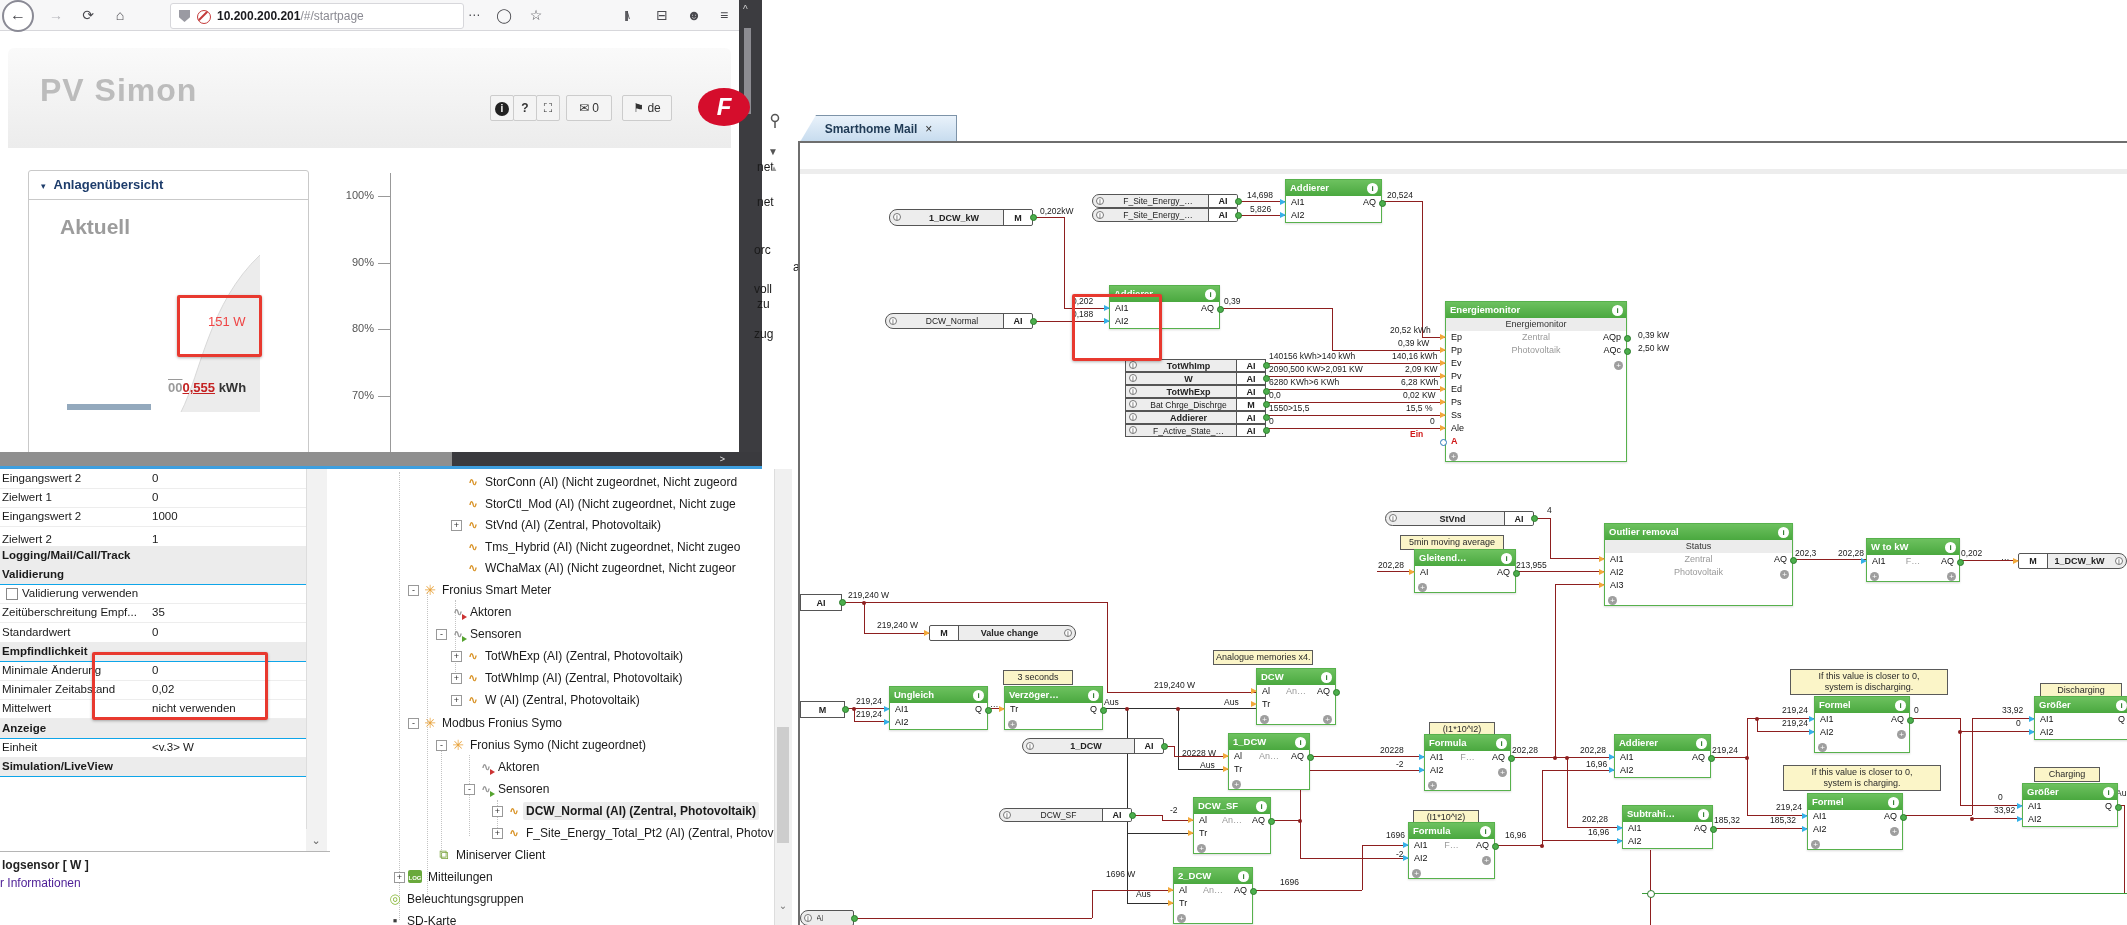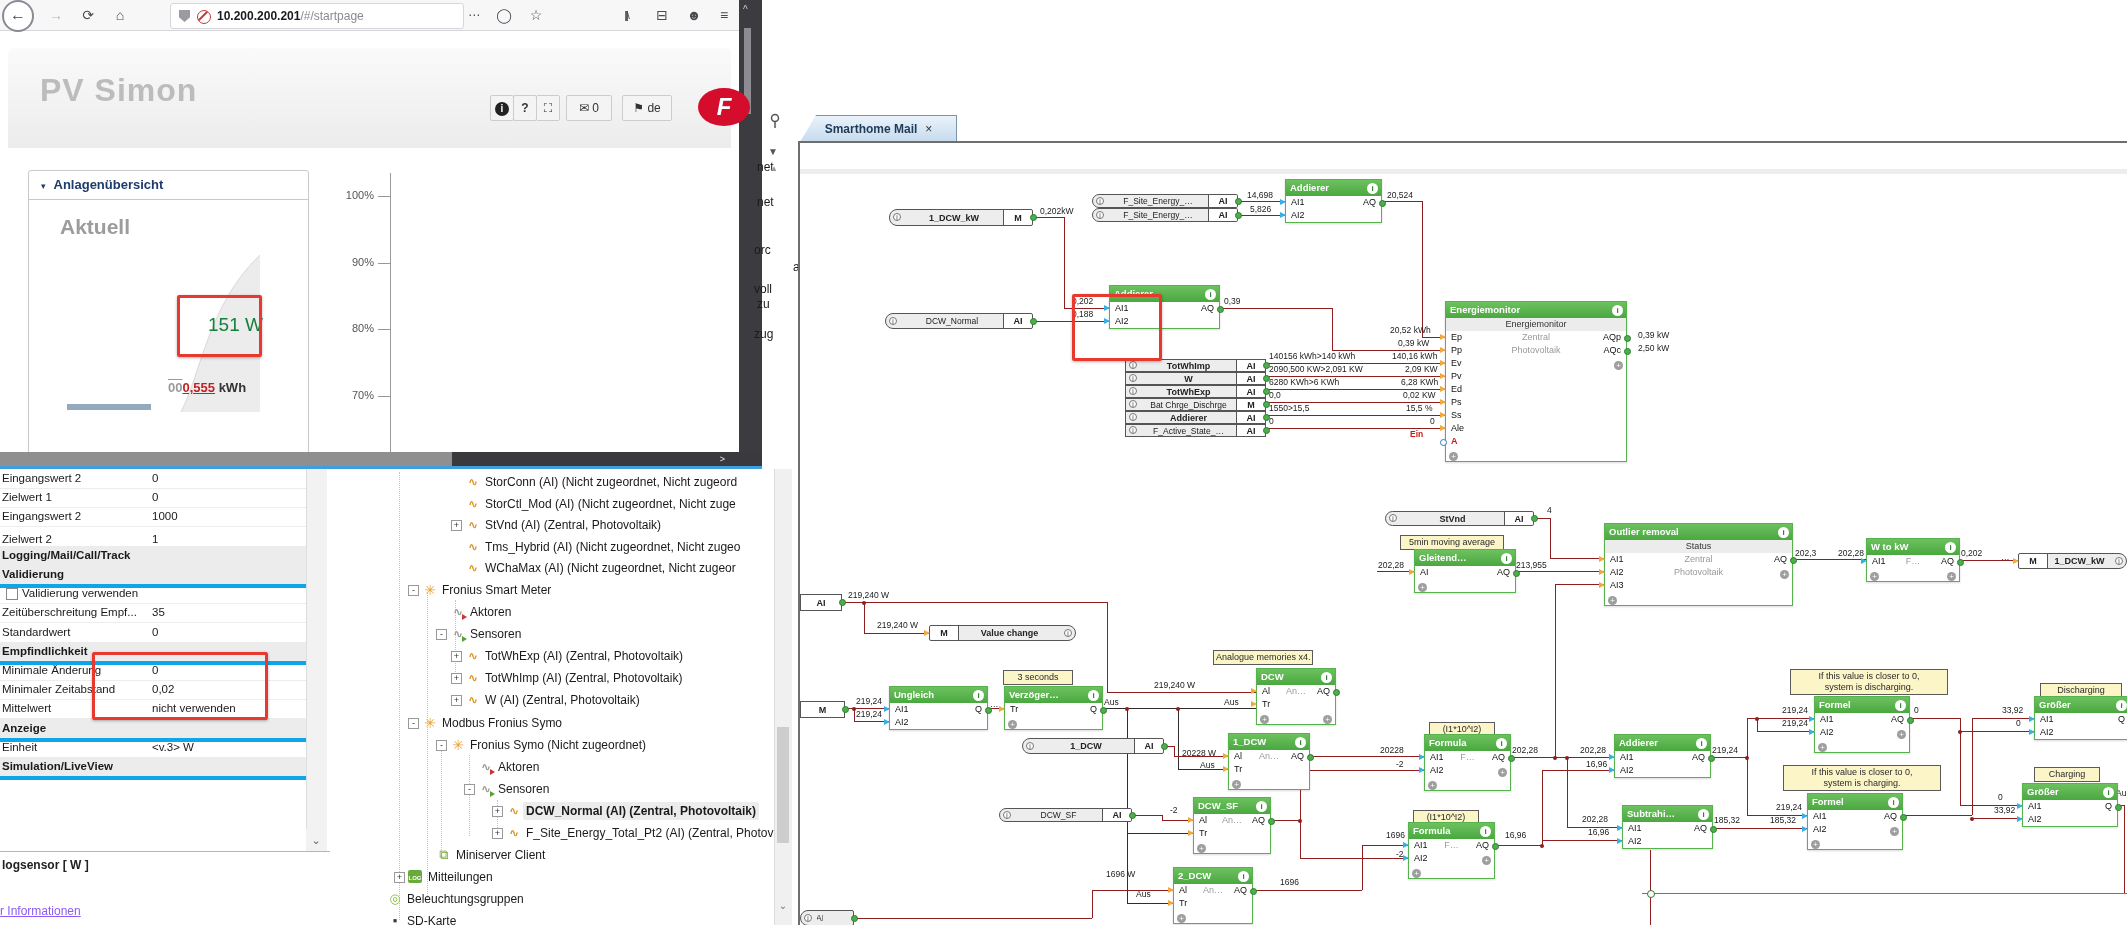--- a/index.html
+++ b/index.html
@@ -32,42 +32,42 @@
   .infodot{display:inline-block;width:14px;height:14px;border-radius:50%;background:#222;color:#fff;font-size:10px;line-height:14px;font-weight:bold;vertical-align:middle}
   #plogo{left:698px;top:88px;width:52px;height:38px;background:#d50d2c;border-radius:50%;color:#fff;font-weight:bold;font-size:24px;font-style:italic;text-align:center;line-height:38px}
   #pbody{left:8px;top:148px;width:723px;height:304px;background:#fff}
   
   #apanel{left:28px;top:170px;width:279px;height:283px;background:#fff;border:1px solid #c9c9c9;border-radius:3px}
   #apanel .ph{height:28px;border-bottom:1px solid #c9c9c9;font-size:13px;font-weight:bold;color:#1d3c6b;line-height:28px}
   #apanel .caret{display:inline-block;margin:0 8px 0 12px;color:#1d3c6b;font-size:9px}
   #aktuell{left:60px;top:215px;font-size:21px;font-weight:bold;color:#9c9c9c}
   #gauge{left:63px;top:243px;width:197px;height:169px;background:#fff}
   #gaugebar{left:67px;top:404px;width:84px;height:6px;background:#93a9bd}
-  #g151{left:208px;top:314px;font-size:19px;color:#15803d}
+  #g151{left:208px;top:314px;font-size:13px;color:#ef4444}
   #odometer{left:168px;top:380px;font-size:13px;font-weight:bold}
   #odometer .od1{color:#9a9a9a;text-decoration:overline}
   #odometer .od2{color:#c42222;text-decoration:underline}
   #odometer .od3{color:#333}
   
   #paxis{left:390px;top:173px;width:1px;height:280px;background:#999}
   .ptick{position:absolute;width:12px;height:1px;background:#999;left:378px}
   .pticklab{position:absolute;left:340px;width:34px;text-align:right;font-size:11px;color:#555}
   
   #props{left:0;top:469px;width:330px;height:456px;background:#fff;font-size:11.5px;color:#1a1a1a}
   .prow{position:absolute;left:0;width:306px;height:19px;line-height:19px;border-bottom:1px solid #ededed}
   .prow .plab{position:absolute;left:2px;white-space:nowrap;overflow:hidden;width:146px}
   .prow .pval{position:absolute;left:152px;white-space:nowrap}
-  .prow.sec{background:#ececec;font-weight:bold;border-bottom:4px solid #0ea5e9}
+  .prow.sec{background:#ececec;font-weight:bold;border-bottom:1px solid #0ea5e9}
   .prow .cb{position:absolute;left:6px;top:4px;width:10px;height:10px;border:1px solid #888;background:#fff}
   .prow .cb + .plab{left:22px}
   #pscroll{left:306px;top:469px;width:20px;height:382px;background:#f2f2f2;border-left:1px solid #ddd}
   #pscrollbtn{left:306px;top:829px;width:20px;height:22px;background:#f2f2f2;color:#666;font-size:11px;text-align:center;line-height:22px}
   #pdivider{left:0;top:851px;width:330px;height:1px;background:#b5b5b5}
   #pfoot1{left:2px;top:858px;font-size:12px;font-weight:bold;color:#222}
-  #pfoot2{left:0;top:904px;font-size:12px;color:#8b5cf6;text-decoration:underline}
+  #pfoot2{left:0;top:876px;font-size:12px;color:#4c1d95;}
   
   #tree{left:330px;top:469px;width:444px;height:456px;background:#fff;font-size:12px;color:#1a1a1a;overflow:hidden}
   .trow{position:absolute;white-space:nowrap;height:18px;line-height:18px}
   .trow .lbl{position:absolute;white-space:nowrap;padding:0 3px}
   .trow .lbl.sel{background:#ececec;font-weight:bold;border-radius:2px}
   .exp{position:absolute;width:9px;height:9px;border:1px solid #999;background:#fff;font-size:9px;line-height:8px;text-align:center;color:#333;top:4px}
   .tic{position:absolute;width:16px;height:16px;text-align:center;line-height:16px;font-size:12px;top:1px}
   .tic.wave{color:#d9952b;font-weight:bold}
   .tic.dev{color:#e8a33d;font-size:14px}
   .tic.act{color:#999;font-weight:bold}

